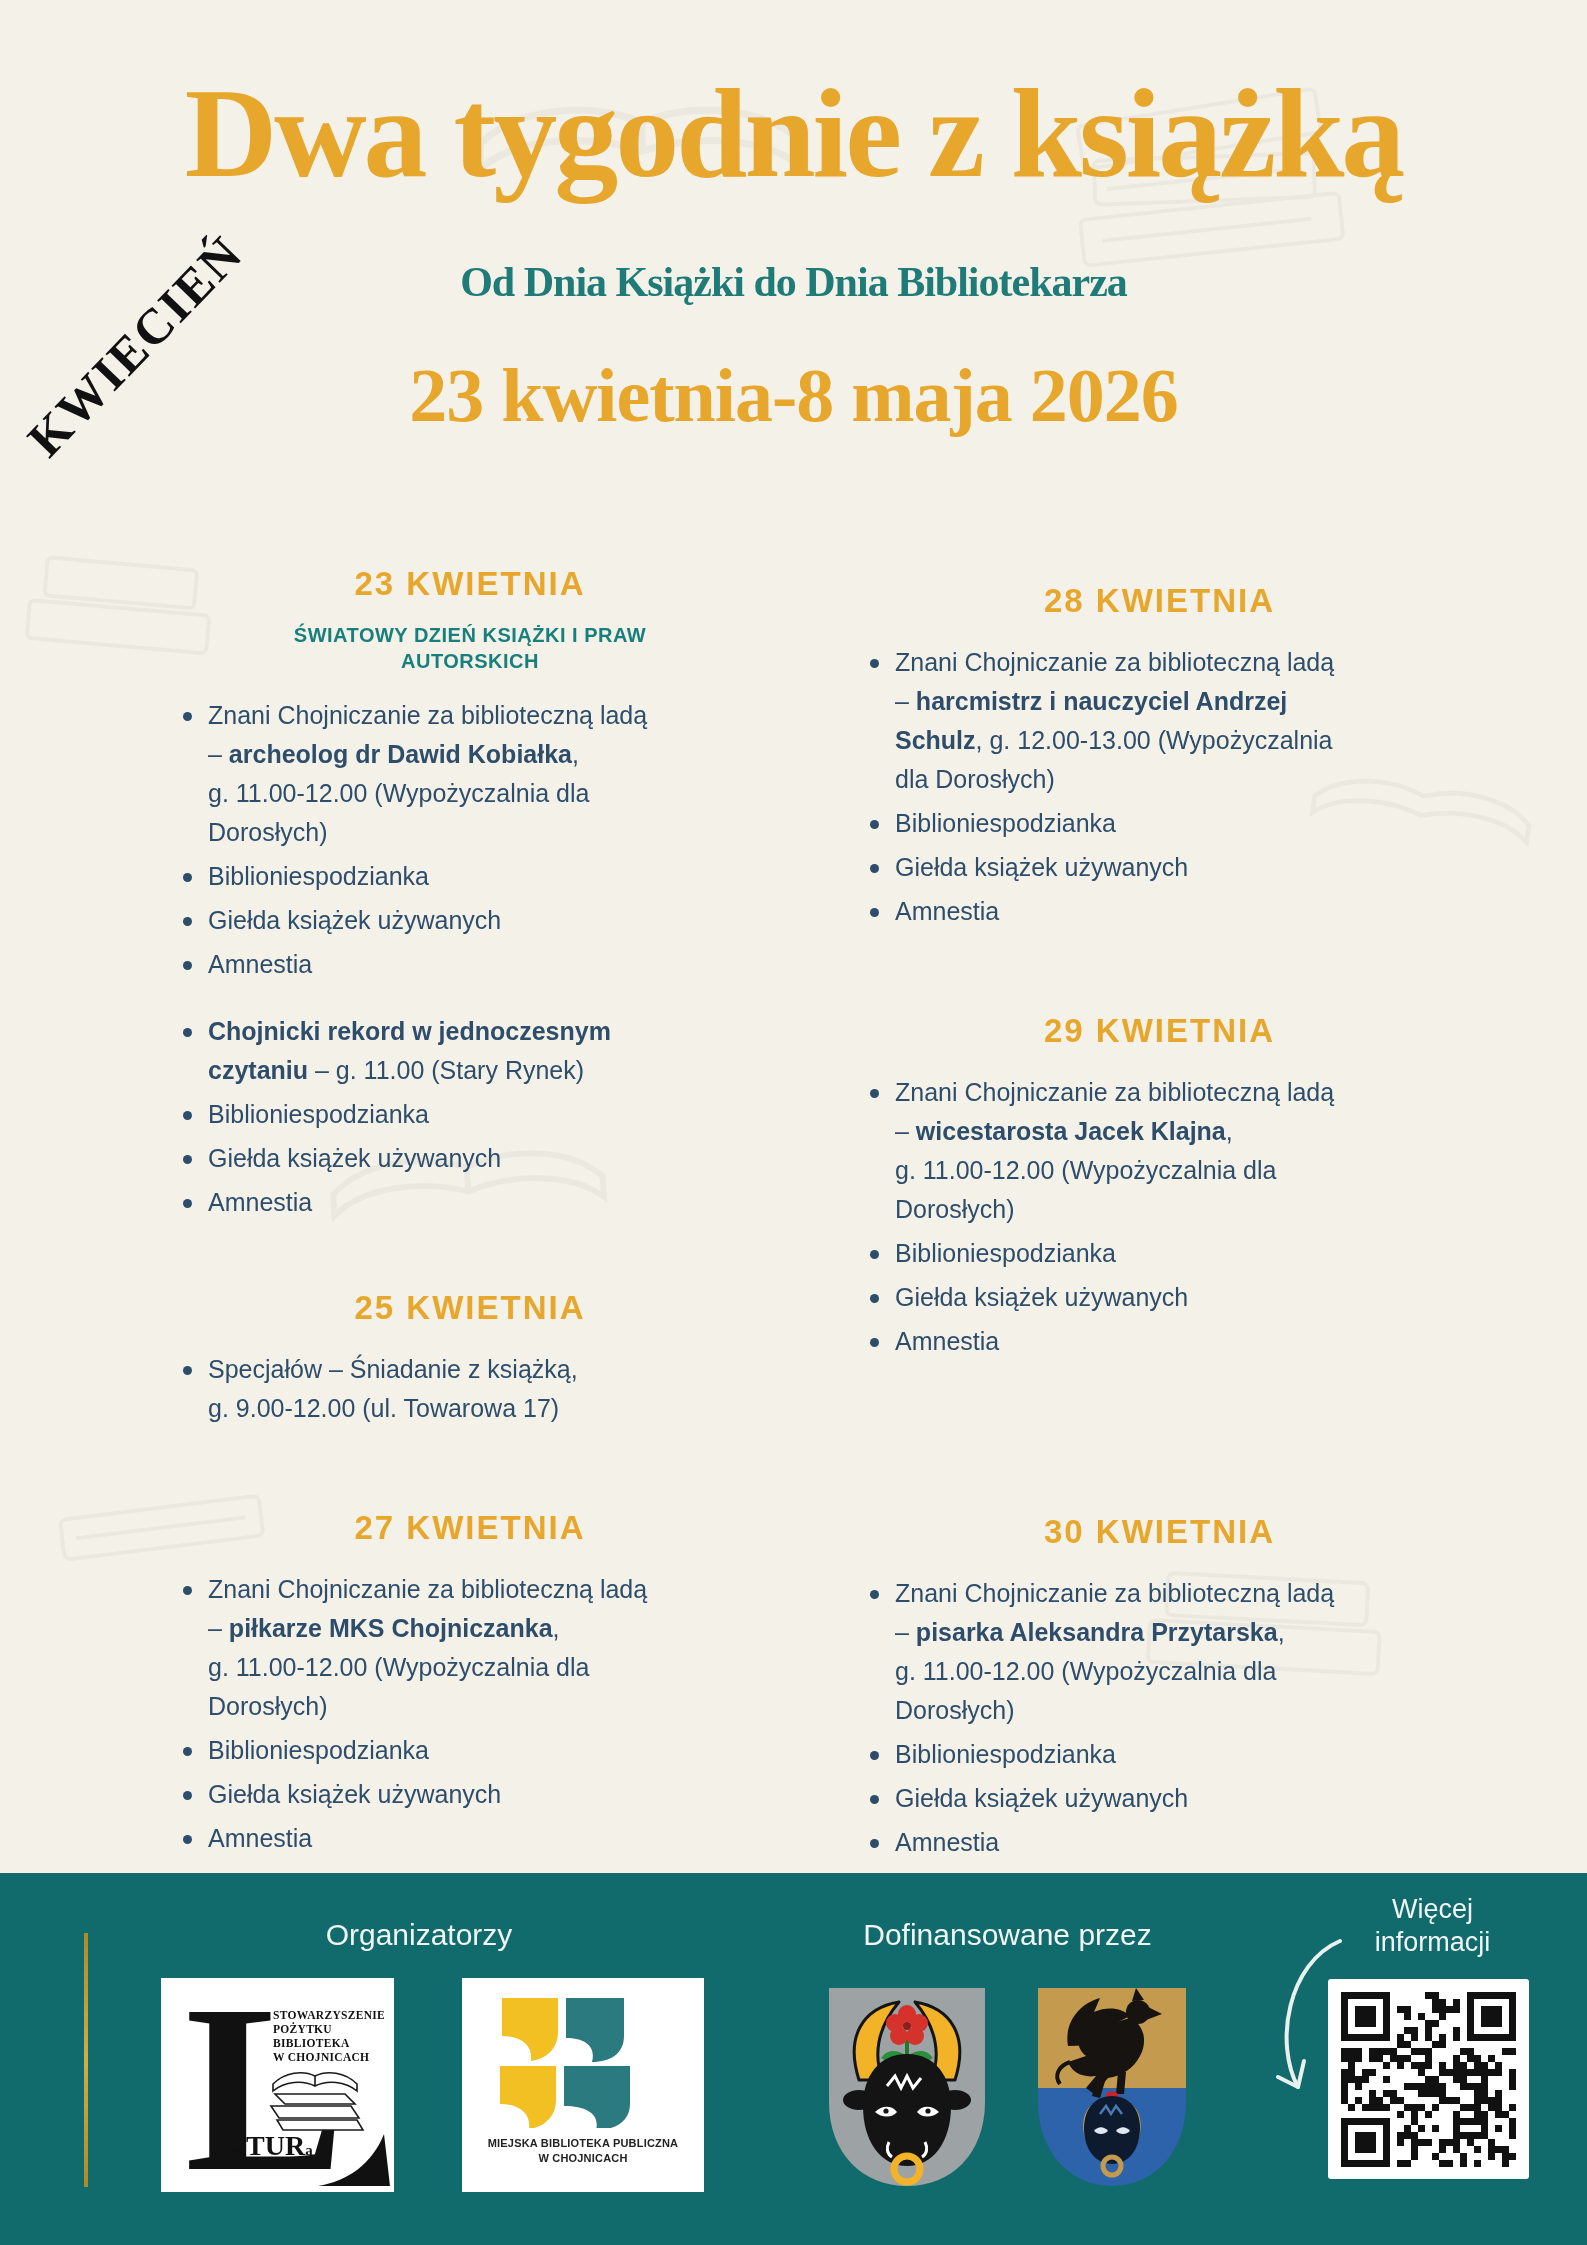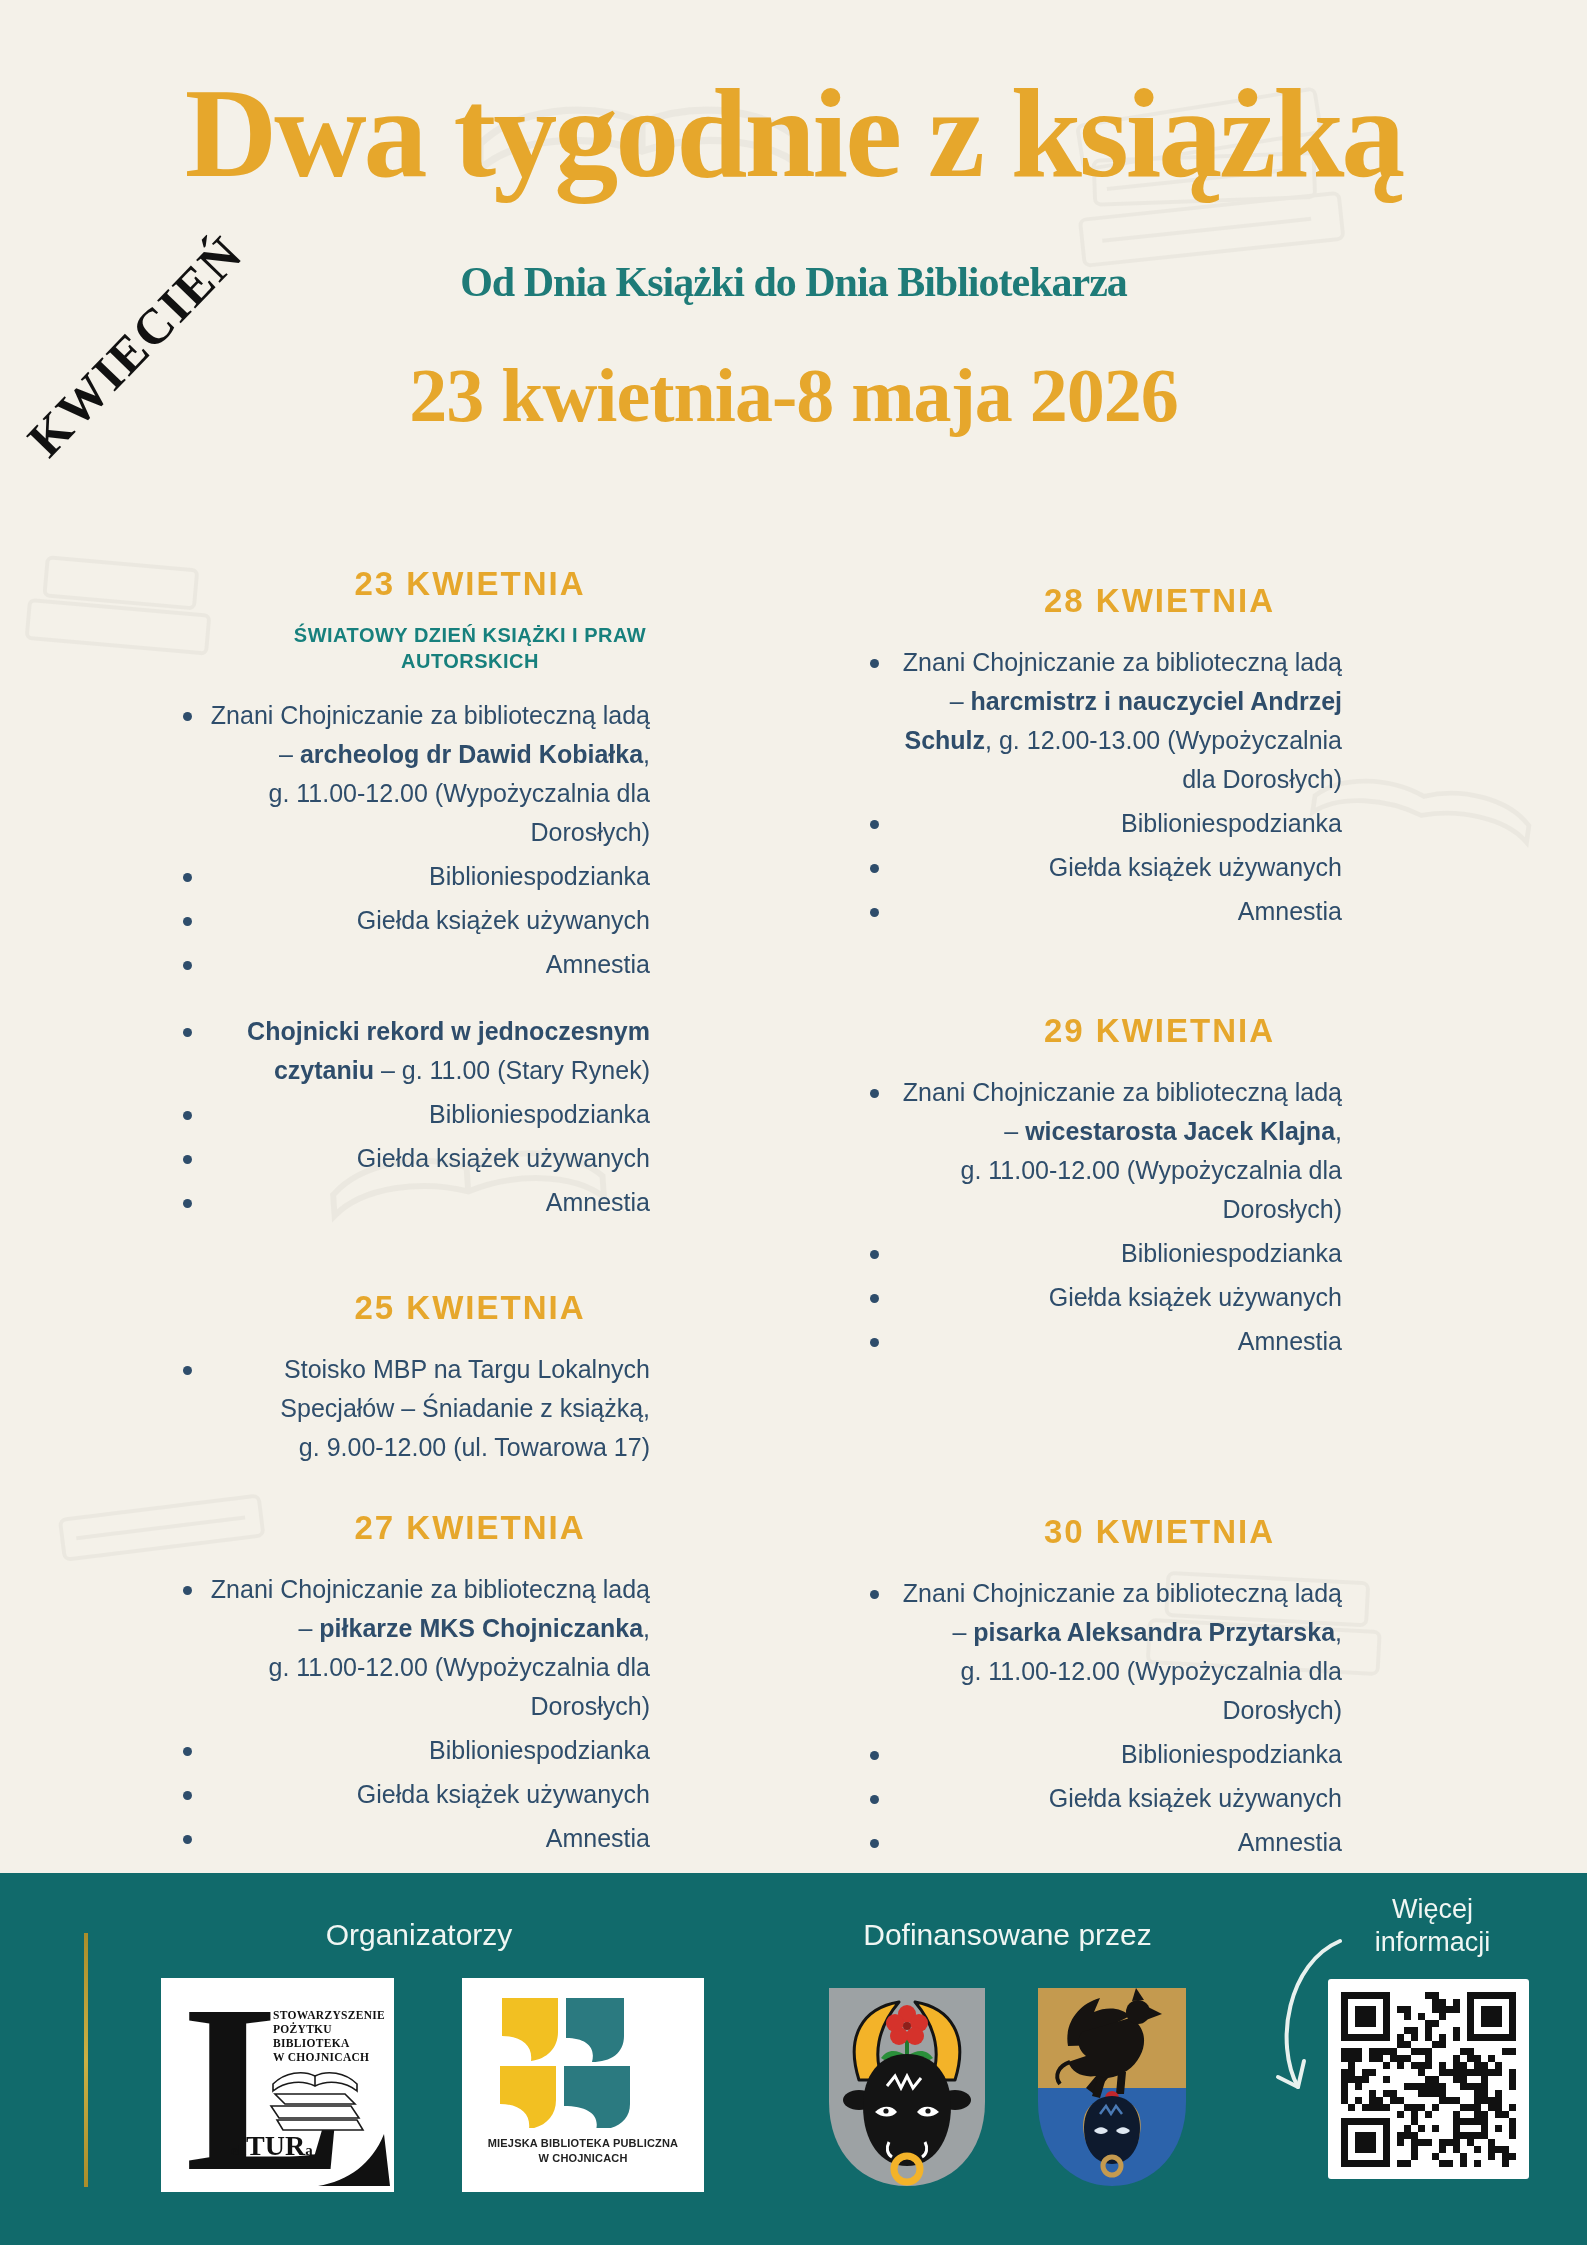--- a/index.html
+++ b/index.html
@@ -54,21 +54,21 @@
   .day-sub{
     margin-top:18px;padding-left:110px;text-align:center;line-height:26px;
     font-size:20px;font-weight:700;letter-spacing:.5px;color:var(--teal-bright);
   }
   .day-list{list-style:none;margin:22px 0 0 0;padding:0;}
   .day-list li{position:relative;padding-left:28px;margin-bottom:5px;}
   .bullet-dot{
     position:absolute;left:3px;top:16px;width:9px;height:9px;border-radius:50%;
     background:var(--navy);
   }
-  .ln{font-size:25px;line-height:39px;color:var(--navy);white-space:nowrap;text-align:right;}
+  .ln{font-size:25px;line-height:39px;color:var(--navy);white-space:nowrap;}
   .ln .b{font-weight:700;}
   
   .footer{position:absolute;left:0;top:1873px;width:1587px;height:372px;background:var(--footer-teal);}
   .footer-goldline{position:absolute;left:84px;top:60px;width:4px;height:254px;
     background:linear-gradient(#a98d2b,#cbb044,#a98d2b);}
   .footer-label{position:absolute;color:var(--footer-text);font-size:30px;text-align:center;line-height:34px;}
   #organizers-label{left:161px;top:45px;width:516px;}
   #funded-label{left:825px;top:45px;width:365px;}
   #more-info-label{left:1330px;top:20px;width:205px;font-size:27px;line-height:33px;}
   .logo-box{position:absolute;background:#ffffff;overflow:hidden;}
@@ -186,21 +186,20 @@
             <span class="bullet-dot"></span>
             <div class="ln"><span>Amnestia</span></div>
           </li>
         </ul>
       </section>
       <section class="day-section">
         <h3 class="day-heading">25 KWIETNIA</h3>
         <ul class="day-list">
           <li>
             <span class="bullet-dot"></span>
-            <div class="ln"><span>Stoisko MBP na Targu Lokalnych</span></div>
             <div class="ln"><span>Specjałów – Śniadanie z książką,</span></div>
             <div class="ln"><span>g. 9.00-12.00 (ul. Towarowa 17)</span></div>
           </li>
         </ul>
       </section>
       <section class="day-section">
         <h3 class="day-heading">27 KWIETNIA</h3>
         <ul class="day-list">
           <li>
             <span class="bullet-dot"></span>

